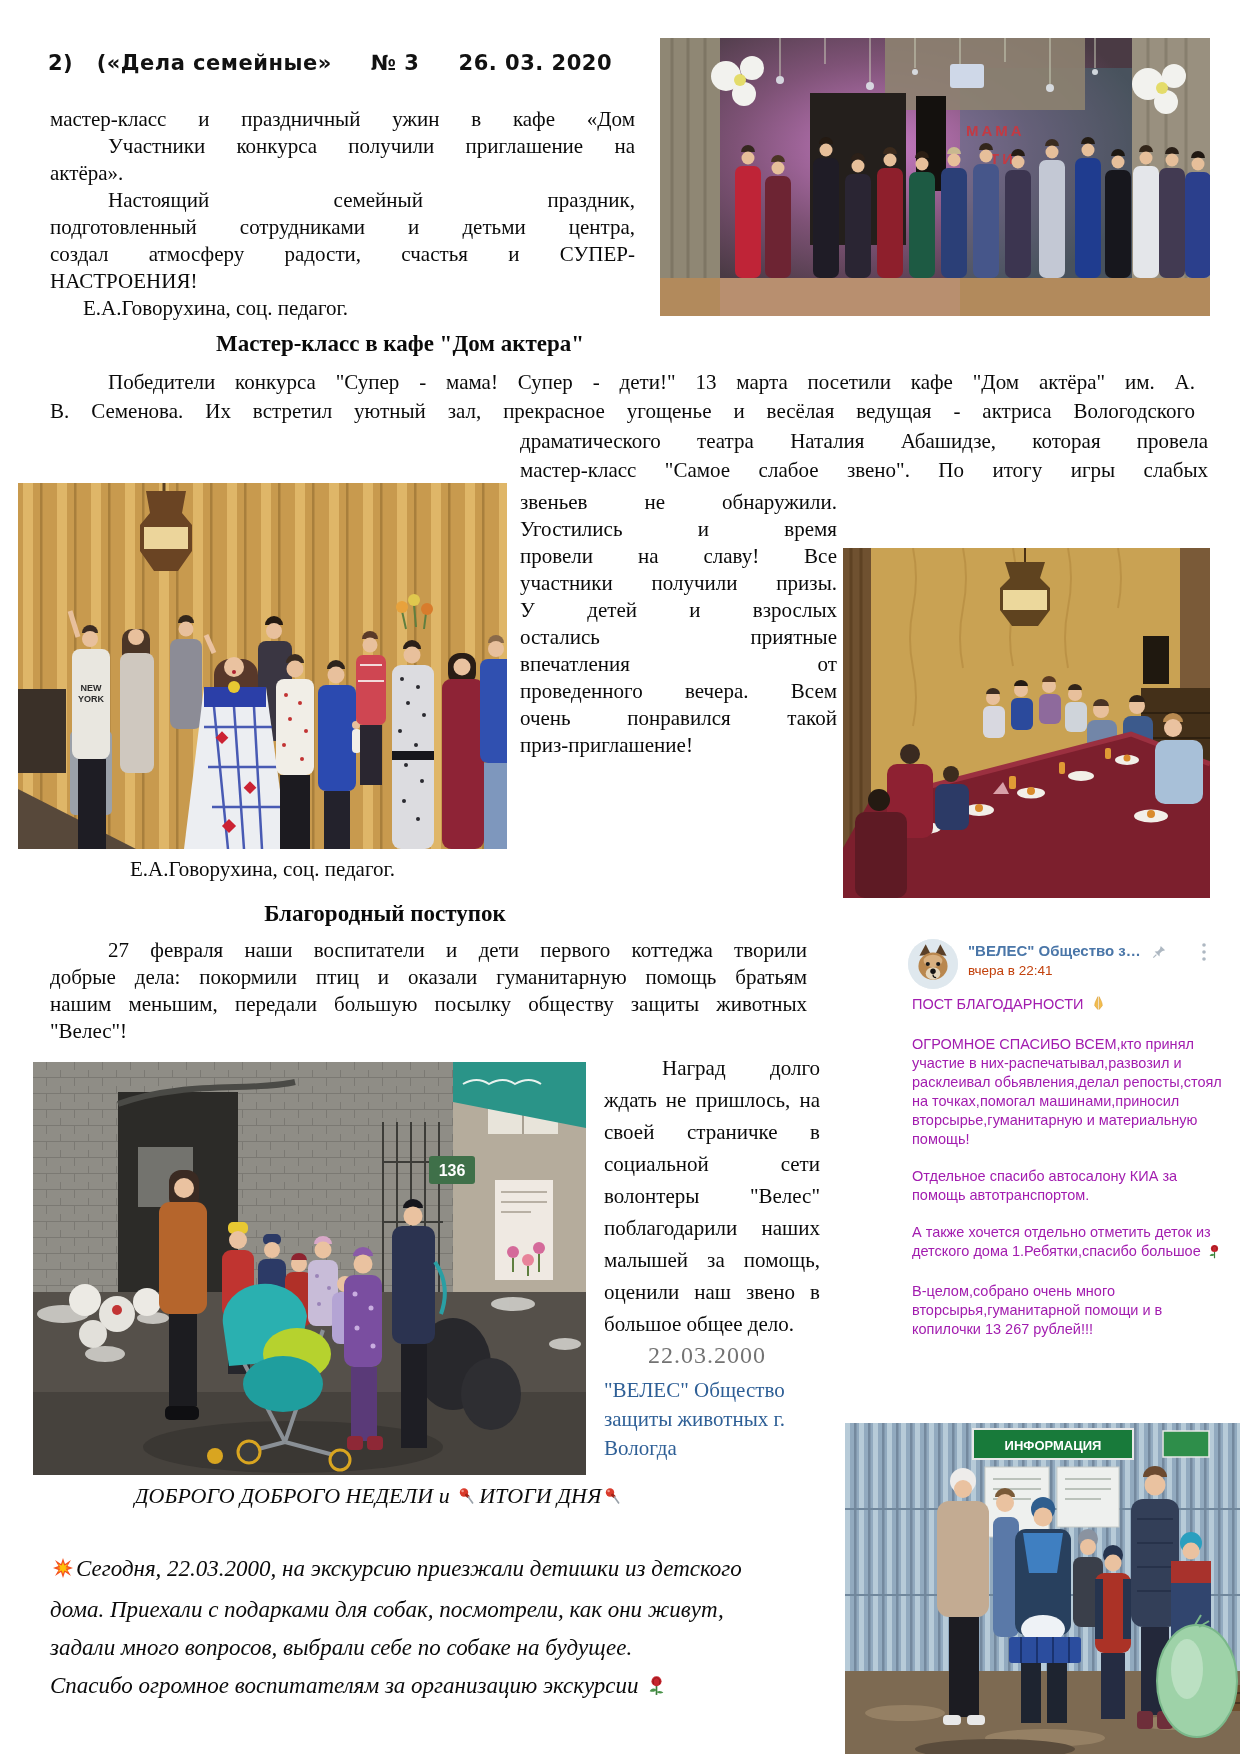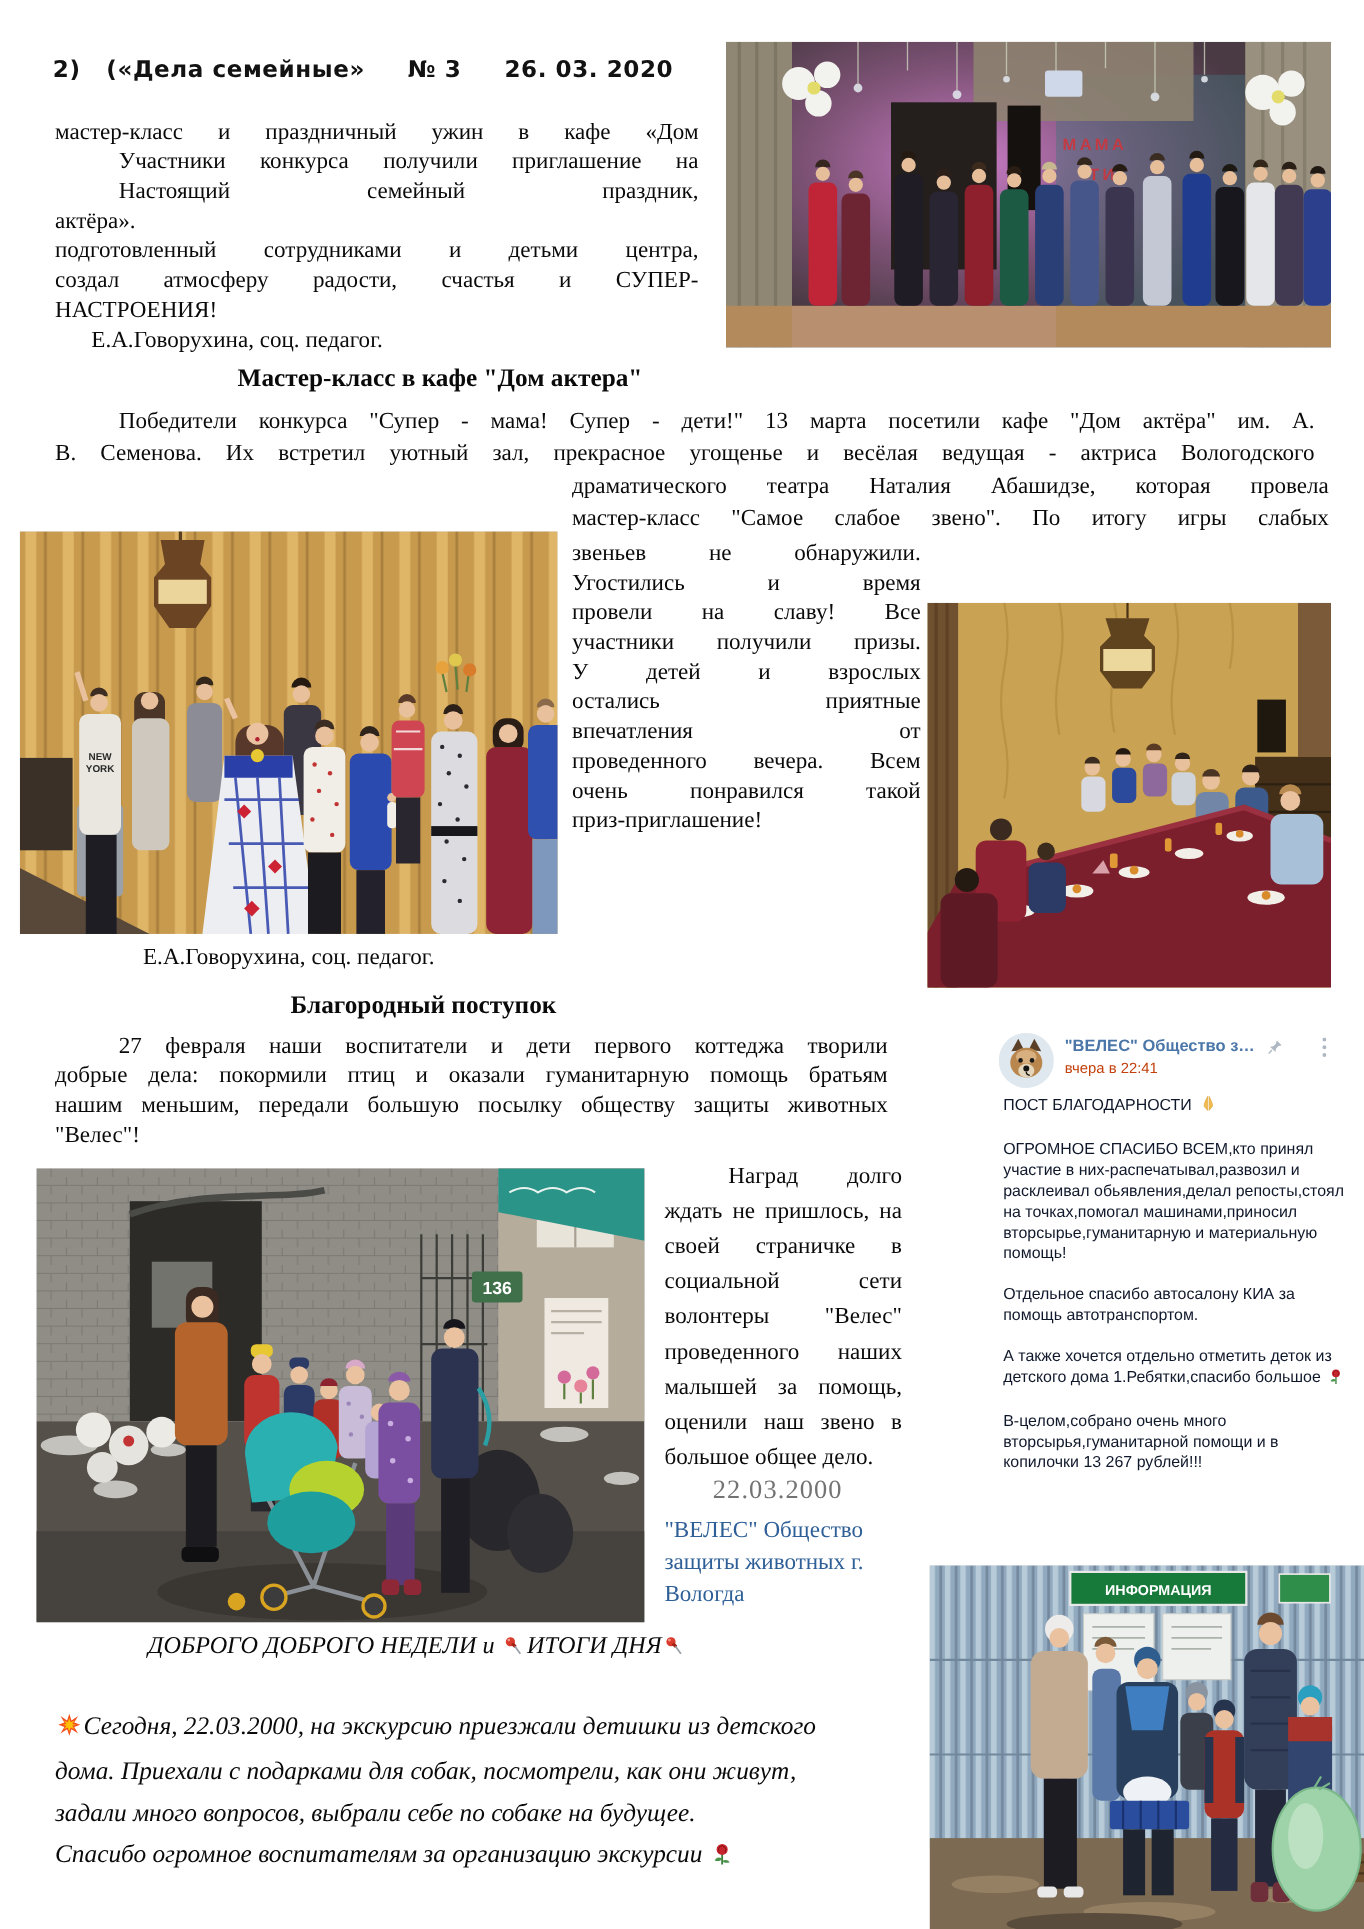--- a/index.html
+++ b/index.html
@@ -25,21 +25,21 @@
   #a3p2{left:604px;top:1052px;width:216px;font-size:21px;line-height:32px}
   #a3date{left:604px;top:1342px;width:206px;font-size:24px;color:#737373;letter-spacing:1px}
   #a3org{left:604px;top:1376px;width:220px;font-size:21px;line-height:29px;color:#2e5f96}
   .vk{font-family:"Liberation Sans",sans-serif}
   #vkavatar{left:908px;top:939px;width:50px;height:50px;border-radius:50%;overflow:hidden;background:#e8eef2}
   #vkauthor{left:968px;top:942px;width:180px;font:bold 15px/18px "Liberation Sans",sans-serif;
             color:#4a76a8;white-space:nowrap;overflow:hidden;text-overflow:ellipsis}
   #vkpin{left:1152px;top:945px}
   #vkmenu{left:1202px;top:943px}
   #vktime{left:968px;top:963px;font:13.5px/16px "Liberation Sans",sans-serif;color:#c2410c}
-  #vkbody{left:912px;top:995px;width:318px;font:14.5px/19px "Liberation Sans",sans-serif;color:#0f172a}
+  #vkbody{left:912px;top:995px;width:318px;font:14.5px/19px "Liberation Sans",sans-serif;color:#a21caf}
   #vkbody p{margin:0 0 18px 0}
   #fhl{left:40px;top:1482px;width:680px;font:italic 22px/28px "Liberation Serif",serif}
   #fp{left:50px;top:1550px;width:715px;font:italic 23px/38px "Liberation Serif",serif}
   .emj{display:inline-block;vertical-align:-3px;margin:0 2px}
   .ph-hall{left:660px;top:38px;width:550px;height:278px}
   .ph-cafe{left:18px;top:483px;width:489px;height:366px}
   .ph-dinner{left:843px;top:548px;width:367px;height:350px}
   .ph-yard{left:33px;top:1062px;width:553px;height:413px}
   .ph-shelter{left:845px;top:1423px;width:395px;height:331px}
 </style>
@@ -171,22 +171,22 @@
             <circle cx="538" cy="126" r="6.5" fill="#e6bf9a"></circle>
             <rect x="525" y="134" width="26" height="106" rx="7" fill="#2b3f8c"></rect>
           </g>
       </g>
     </svg>
   </div>
 
   <div id="art1" class="abs">
     <div class="ln">мастер-класс и праздничный ужин в кафе «Дом</div>
     <div class="ln i58">Участники конкурса получили приглашение на</div>
+    <div class="ln last">актёра».</div>
     <div class="ln i58">Настоящий семейный праздник,</div>
-    <div class="ln last">актёра».</div>
     <div class="ln">подготовленный сотрудниками и детьми центра,</div>
     <div class="ln">создал атмосферу радости, счастья и СУПЕР-</div>
     <div class="ln last">НАСТРОЕНИЯ!</div>
     <div class="i33">Е.А.Говорухина, соц. педагог.</div>
   </div>
 
   <div id="a2title" class="abs c">Мастер-класс в кафе "Дом актера"</div>
   <div id="a2intro" class="abs">
     <div class="ln i58">Победители конкурса "Супер - мама! Супер - дети!" 13 марта посетили кафе "Дом актёра" им. А.</div>
     <div class="ln">В. Семенова. Их встретил уютный зал, прекрасное угощенье и весёлая ведущая - актриса Вологодского</div>
@@ -431,21 +431,21 @@
     <div class="ln">добрые дела: покормили птиц и оказали гуманитарную помощь братьям</div>
     <div class="ln">нашим меньшим, передали большую посылку обществу защиты животных</div>
     <div class="ln last">"Велес"!</div>
   </div>
   <div id="a3p2" class="abs">
     <div class="ln i58">Наград долго</div>
     <div class="ln">ждать не пришлось, на</div>
     <div class="ln">своей страничке в</div>
     <div class="ln">социальной сети</div>
     <div class="ln">волонтеры "Велес"</div>
-    <div class="ln">проведенного наших</div>
+    <div class="ln">поблагодарили наших</div>
     <div class="ln">малышей за помощь,</div>
     <div class="ln">оценили наш звено в</div>
     <div class="ln last">большое общее дело.</div>
   </div>
   <div id="a3date" class="abs c">22.03.2000</div>
   <div id="a3org" class="abs">
     <div>"ВЕЛЕС" Общество</div>
     <div>защиты животных г.</div>
     <div>Вологда</div>
   </div>

